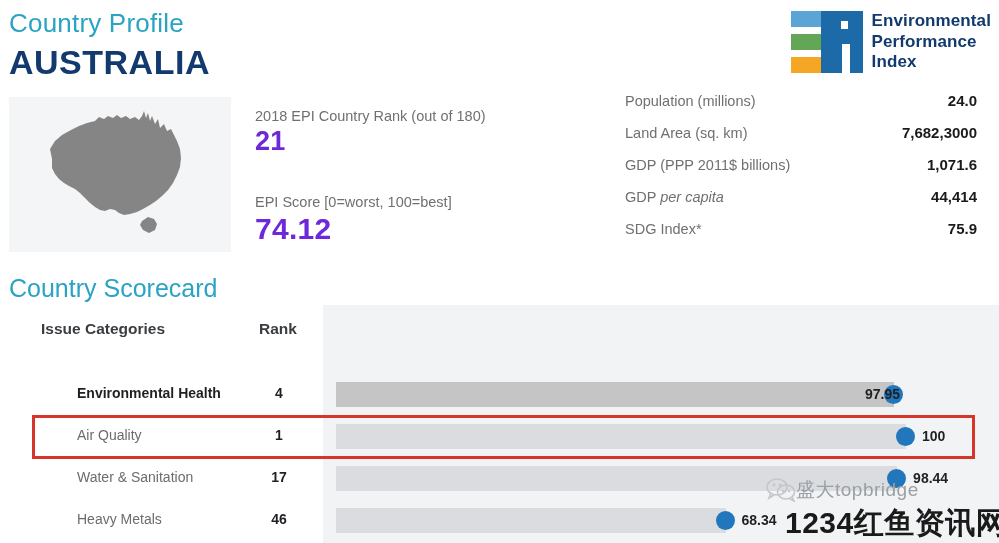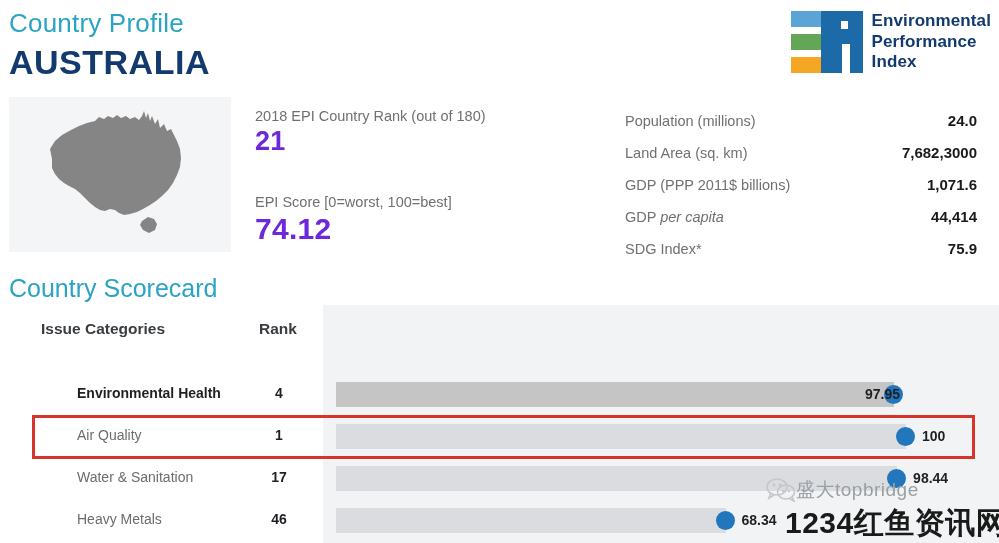--- a/index.html
+++ b/index.html
@@ -40,21 +40,21 @@
     background: #f4f5f6;
   }
   .map-box svg { display: block; width: 100%; height: 100%; }
 
   
   .stat-blk { position: absolute; }
   .stat-lbl { font-size: 14.5px; color: #6e7073; font-weight: 400; }
   .stat-val { font-size: 27px; color: #6d28d9; font-weight: 700; letter-spacing: .3px; margin-top: 2px;}
 
   
-  .rstats { position: absolute; left: 625px; top: 112px; width: 352px; }
+  .rstats { position: absolute; left: 625px; top: 92px; width: 352px; }
   .rrow { display: flex; justify-content: space-between; align-items: baseline; height: 32px; }
   .rrow .k { font-size: 14.5px; color: #6e7073; }
   .rrow .k i { font-style: italic; }
   .rrow .v { font-size: 15px; color: #1a1a1a; font-weight: 700; }
 
   
   .sc-title {
     position: absolute; left: 9px; top: 274px;
     font-size: 25px; color: #2aa3c4; font-weight: 400;
   }

